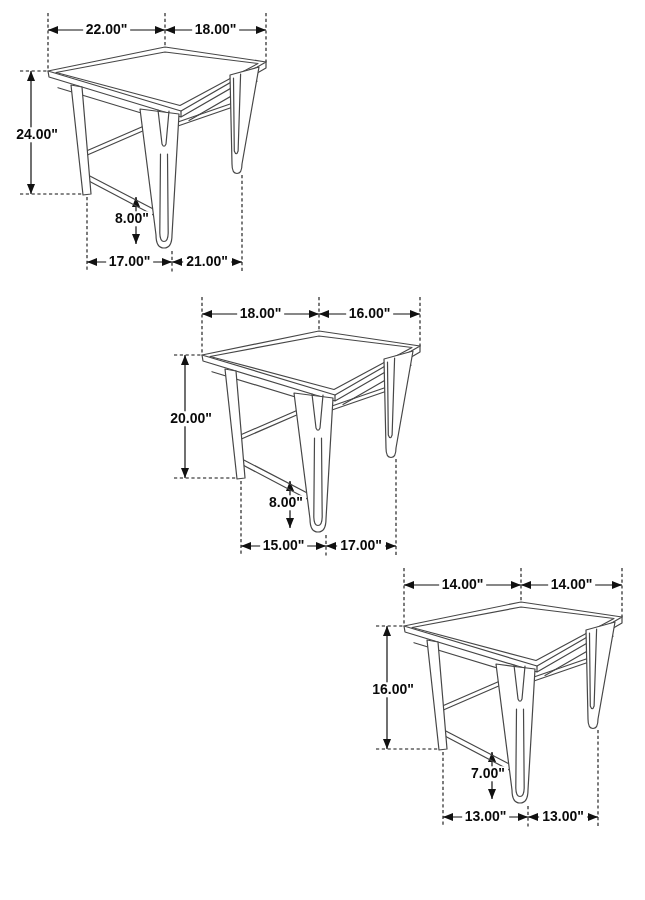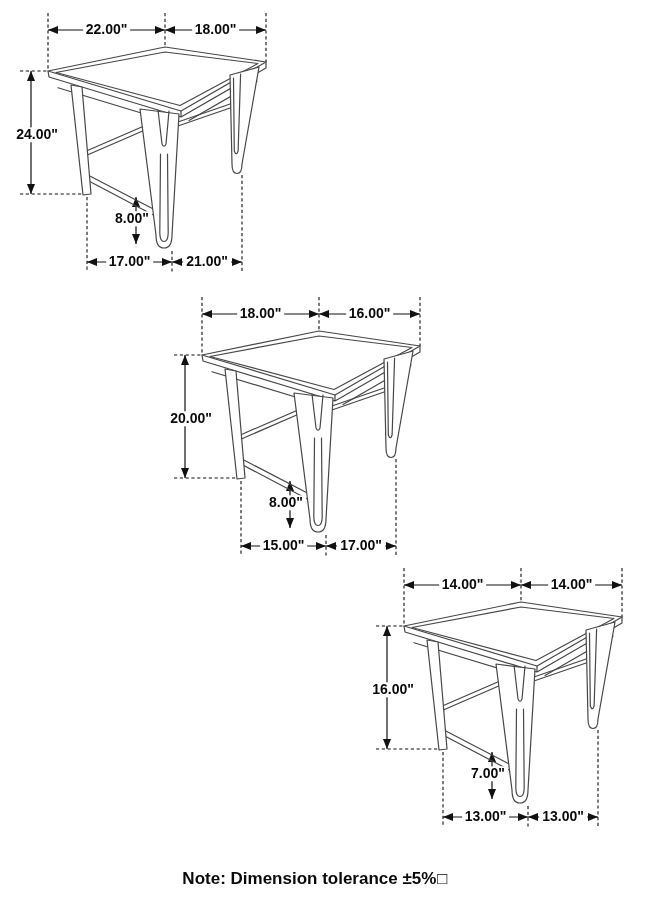--- a/index.html
+++ b/index.html
@@ -87,17 +87,14 @@
   <div class="dim-label" style="left:283.5px;top:546px;">15.00"</div>
   <div class="dim-label" style="left:361px;top:546px;">17.00"</div>
 
   <div class="dim-label" style="left:462.5px;top:585px;">14.00"</div>
   <div class="dim-label" style="left:571.5px;top:585px;">14.00"</div>
   <div class="dim-label" style="left:393px;top:690px;">16.00"</div>
   <div class="dim-label" style="left:488px;top:774px;">7.00"</div>
   <div class="dim-label" style="left:485.5px;top:817px;">13.00"</div>
   <div class="dim-label" style="left:563px;top:817px;">13.00"</div>
 
-  <div class="note">
-    <span>Note: Dimension tolerance ±5%</span><span class="tofu">□</span>
-  </div>
 
 </div>
 
 </body></html>

